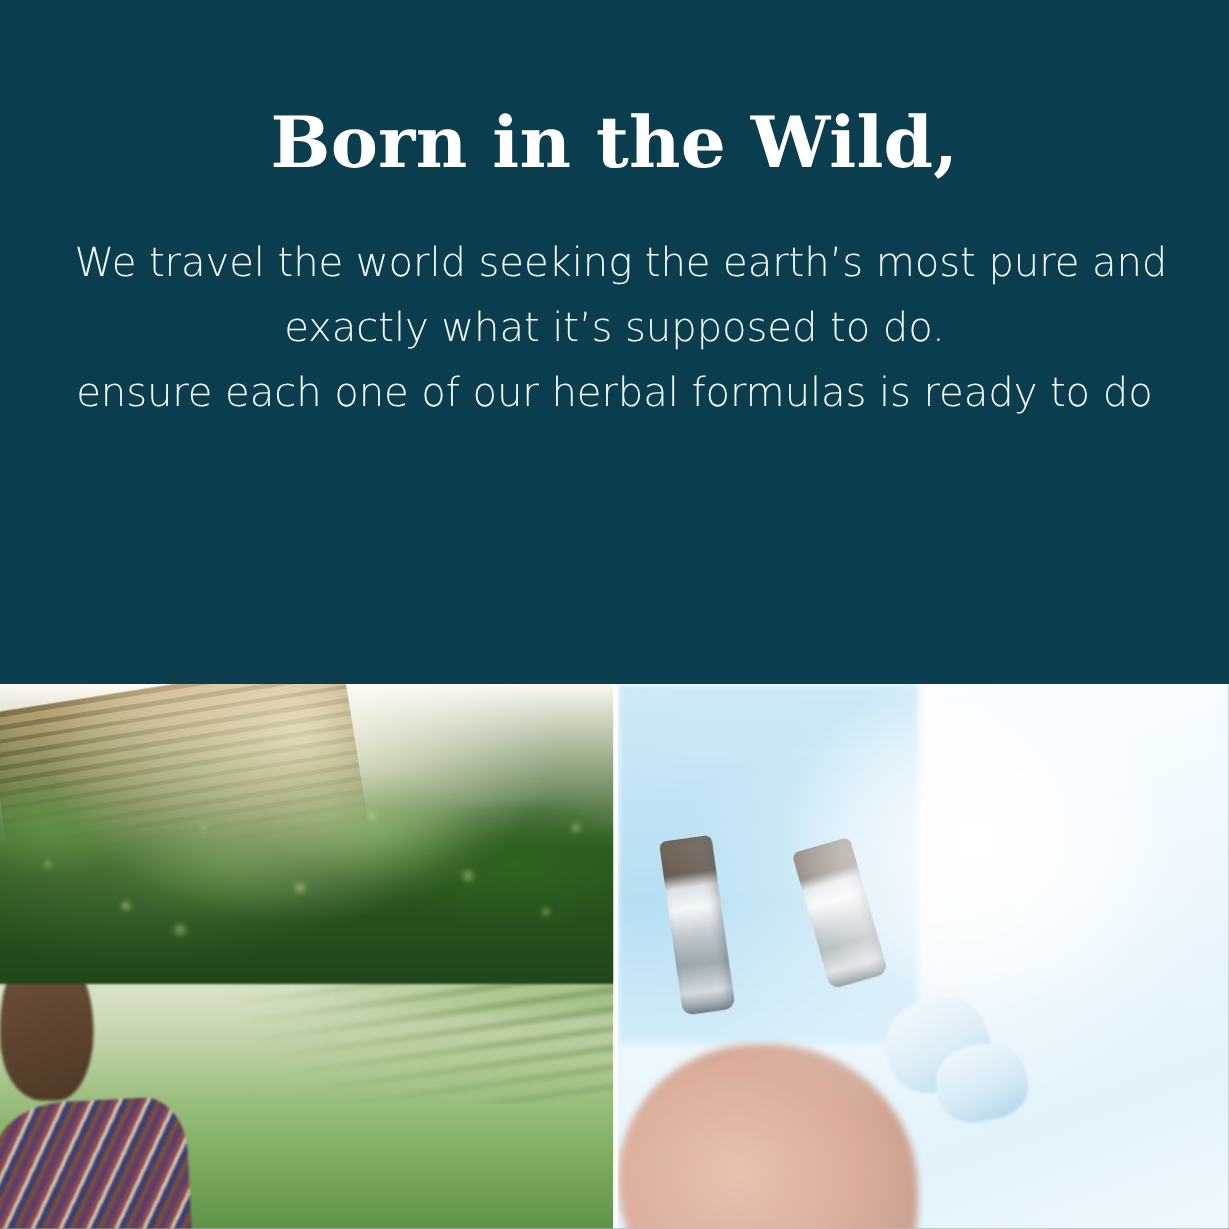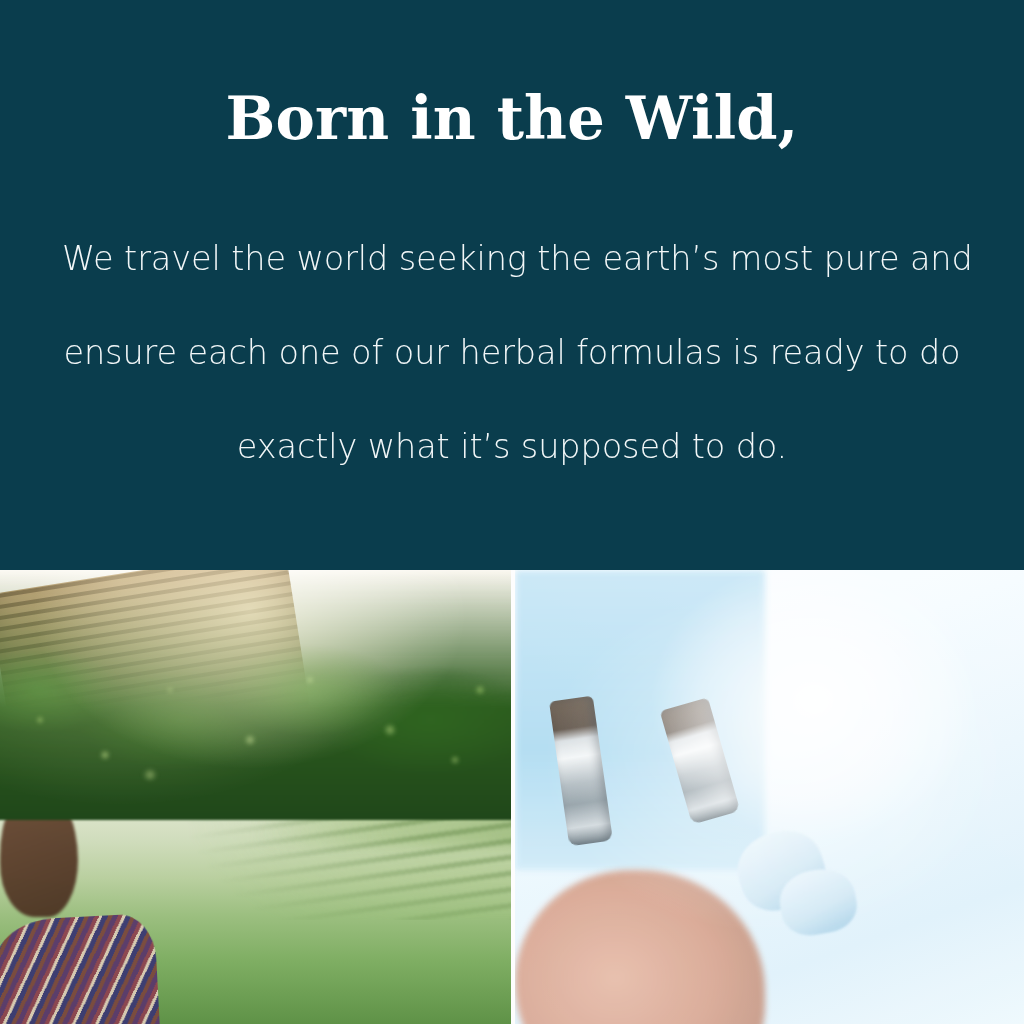--- a/index.html
+++ b/index.html
@@ -45,21 +45,21 @@
     width:900px;
     margin-top:32px;
     text-align:center;
     font-family:"DejaVu Sans","Liberation Sans",sans-serif;
     font-weight:300;
     font-size:33.5px;
     line-height:54px;
     color:#f2f7f8;
     letter-spacing:-0.1px;
   }
-  .subcopy .sc-line{ display:block; white-space:nowrap;margin-top:40px; }
+  .subcopy .sc-line{ display:block; white-space:nowrap; }
 
   
   .photos{
     flex:1 1 auto;
     display:flex;
     background:#ffffff;
     position:relative;
     overflow:hidden;
   }
   .photo{
@@ -264,22 +264,22 @@
 <div id="poster">
 
   <section class="hero">
 
     <h1 class="headline">
       <span class="hl-line">Born in the Wild,</span>
     </h1>
 
     <p class="subcopy">
       <span class="sc-line">We travel the world seeking the earth’s most pure and</span>
+      <span class="sc-line">exactly what it’s supposed to do.</span>
       <span class="sc-line">ensure each one of our herbal formulas is ready to do</span>
-      <span class="sc-line">exactly what it’s supposed to do.</span>
     </p>
 
   </section>
 
   <section class="photos">
 
     <figure class="photo left" aria-label="Woman harvesting tea leaves in a terraced field at sunrise, carrying a woven wicker basket on a shoulder pole and wearing a striped poncho">
       <div class="layer tea-sky"></div>
       <div class="layer tea-hillcurve"></div>
       <div class="layer tea-treeline"></div>

